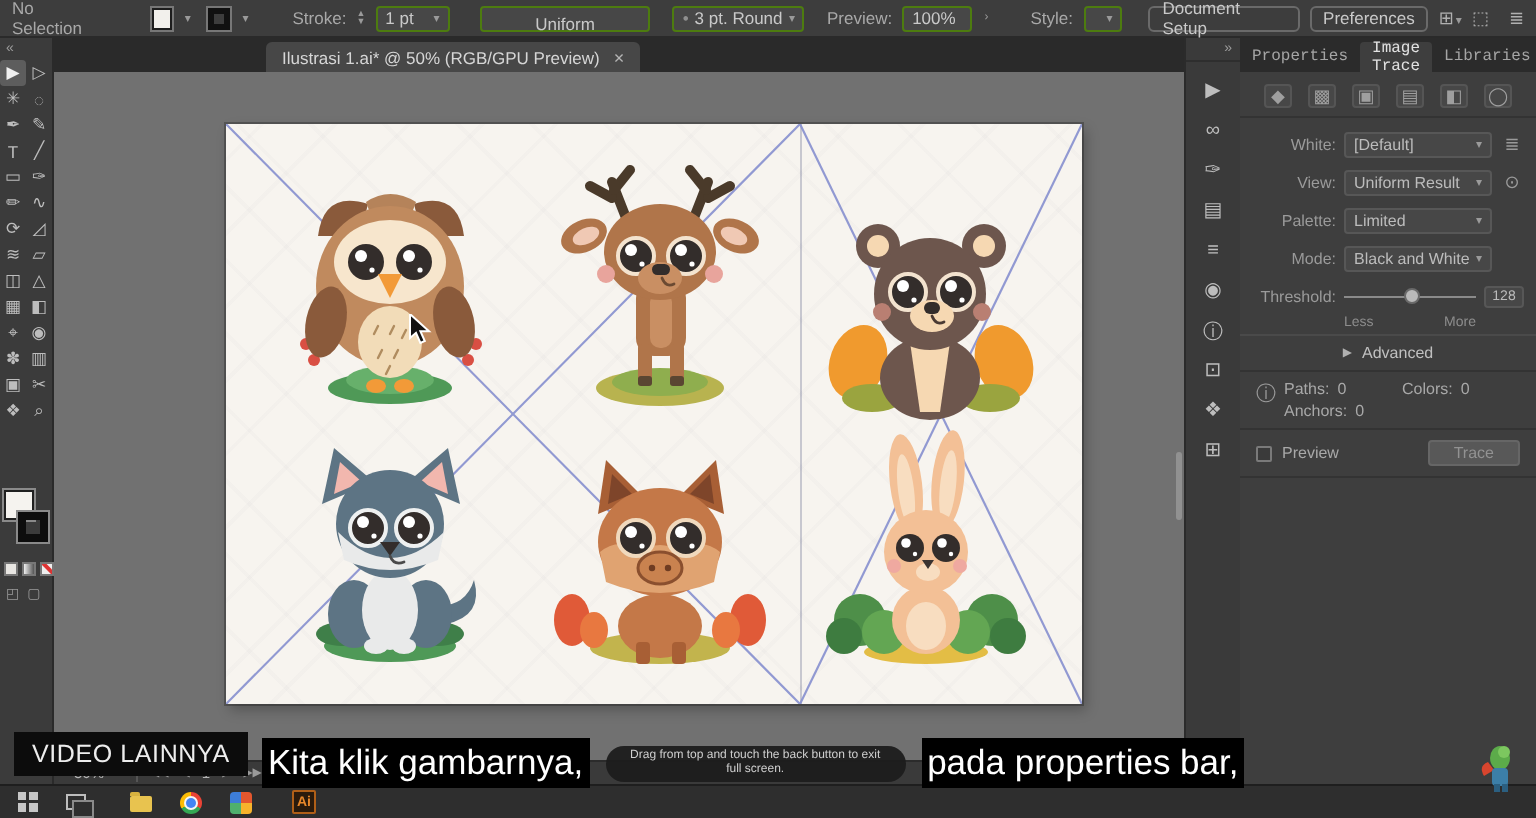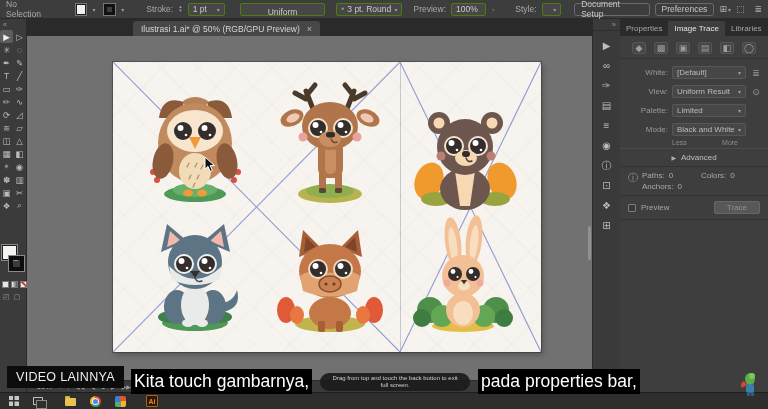--- a/index.html
+++ b/index.html
@@ -65,21 +65,21 @@
   .status-sep{width:1px;height:8px;background:#555;}
   .nav-arrow{font-size:6px;color:#9a9a9a;}
 
   
   .dock{position:absolute;left:592px;top:19px;width:28px;height:373px;background:#3a3a3a;border-left:1px solid #2b2b2b;}
   .dock-expand{display:block;text-align:right;padding:2px 4px;color:#9a9a9a;font-size:7px;border-bottom:1px solid #2e2e2e;}
   .dock-icons{display:flex;flex-direction:column;align-items:center;gap:7px;padding-top:8px;}
   .dock-icon{width:16px;height:13px;display:flex;align-items:center;justify-content:center;font-size:10px;color:#bdbdbd;}
 
   
-  .panel-header{position:absolute;left:620px;top:19px;width:148px;height:17px;background:#2b2b2b;display:flex;align-items:flex-end;}
+  .panel-header{position:absolute;left:620px;top:19px;width:148px;height:17px;background:#2b2b2b;display:flex;align-items:flex-end;font-family:Liberation Mono, monospace;}
   .panel-tab{height:15px;display:flex;align-items:center;padding:0 6px;font-size:8px;color:#a5a5a5;}
   .panel-tab.active{background:#3e3e3e;color:#e2e2e2;border-radius:2px 2px 0 0;}
   .right-panel{position:absolute;left:620px;top:36px;width:148px;height:356px;background:#3e3e3e;font-size:8px;color:#a8a8a8;}
   .trace-preset-icons{display:flex;gap:8px;justify-content:center;padding:6px 0 4px;border-bottom:1px solid #333;}
   .preset-icon{width:14px;height:12px;display:flex;align-items:center;justify-content:center;font-size:9px;color:#9f9f9f;
     background:#474747;border:1px solid #555;border-radius:2px;}
   .rp-row{display:flex;align-items:center;gap:4px;padding:3px 6px 3px 8px;}
   .rp-label{width:40px;text-align:right;color:#9a9a9a;flex:none;}
   .rp-select{flex:1;height:13px;background:#474747;border:1px solid #575757;border-radius:2px;
     display:flex;align-items:center;padding:0 4px;color:#bcbcbc;justify-content:space-between;}
@@ -501,20 +501,28 @@
 
     <div class="rp-row">
       <span class="rp-label">Mode:</span>
       <span class="rp-select">
         <span>Black and White</span>
           <span class="chev">▾</span>
       </span>
       <span class="rp-extra"></span>
     </div>
 
+    <div class="rp-row">
+      <span class="rp-label">Threshold:</span>
+      <span class="slider">
+        <span class="track"></span>
+          <span class="knob"></span>
+      </span>
+      <span class="th-value">128</span>
+    </div>
     <div class="less-more">
       <span>Less</span>
       <span>More</span>
     </div>
 
     <div class="advanced-row">
       <span class="tri">▶</span>
       <span>Advanced</span>
     </div>
 
@@ -547,21 +555,21 @@
     <span class="taskview-icon"></span>
     <span class="folder-icon" style="margin-left:8px;"></span>
     <span class="chrome-icon"></span>
     <span class="photos-icon"></span>
     <span class="ai-icon" style="margin-left:6px;">Ai</span>
   </div>
 
   <div class="video-badge">VIDEO LAINNYA</div>
 
   <div class="subtitle-bar">
-    <span class="sub-text">Kita touch gambarnya,</span>
+    <span class="sub-text">Kita klik gambarnya,</span>
     <span class="toast">Drag from top and touch the back button to exit full screen.</span>
     <span class="sub-text">pada properties bar,</span>
   </div>
 
   <svg class="mascot" width="26" height="26" viewBox="0 0 26 26">
     <ellipse cx="15" cy="8" rx="5" ry="6" fill="#5cab4a"></ellipse>
     <circle cx="17" cy="5" r="3" fill="#7cc75f"></circle>
     <path d="M9 10 Q4 12 7 17 L12 14 Z" fill="#d8452e"></path>
     <rect x="11" y="13" width="8" height="9" rx="2" fill="#3c7fa8"></rect>
     <rect x="12" y="21" width="3" height="4" fill="#2b5f80"></rect>

